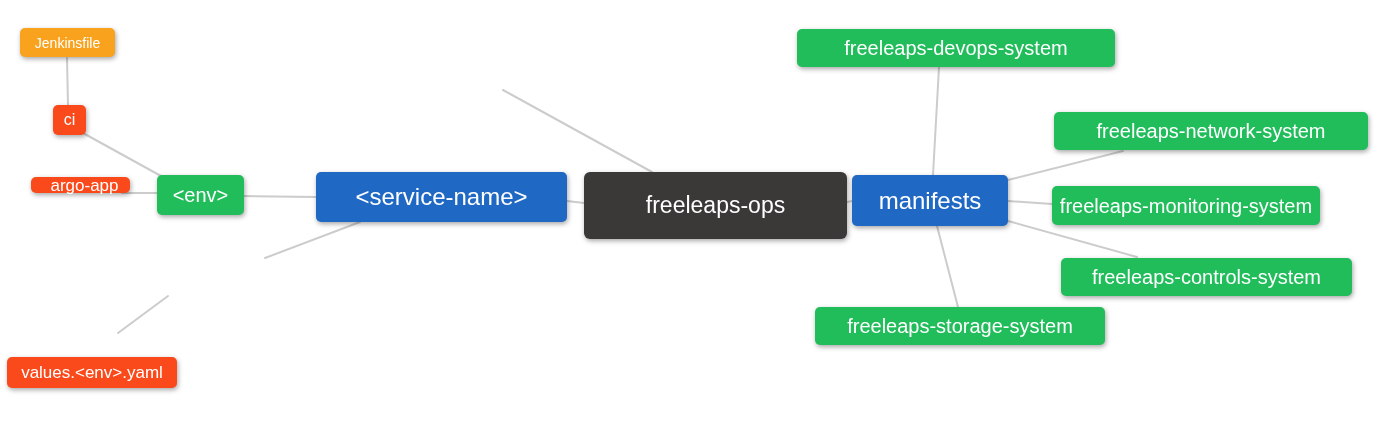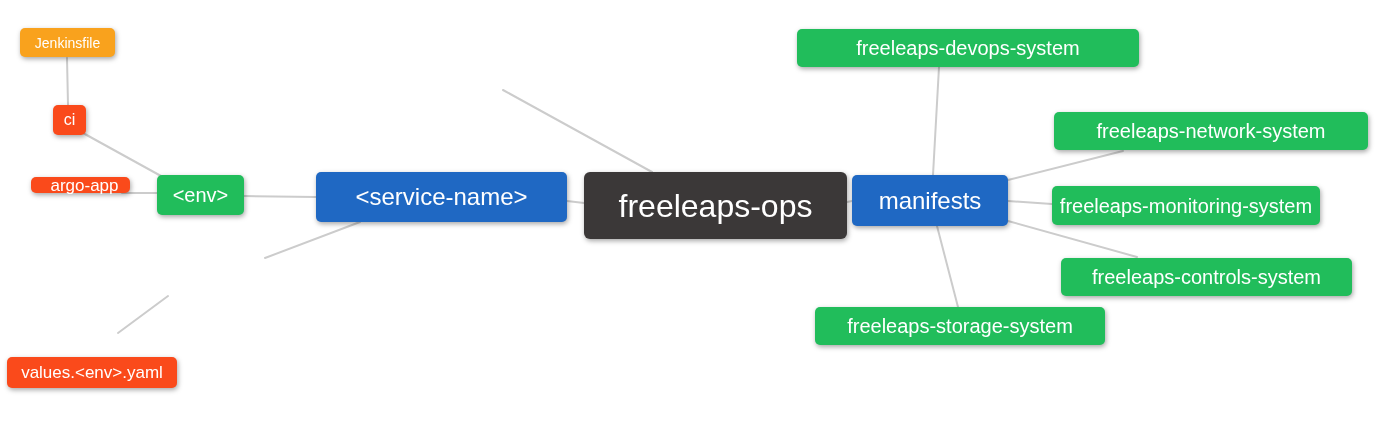--- a/index.html
+++ b/index.html
@@ -36,21 +36,21 @@
   .c-blue  { background: #1f68c3; }
   .c-green { background: #21bd5b; }
   .c-red   { background: #fa4a1b; }
   .c-amber { background: #f9a21d; }
   .c-dark  { background: #3b3838; border-radius: 6px; }
   .fs13 { font-size: 14px; }
   .fs16 { font-size: 16px; }
   .fs17 { font-size: 17px; }
   .fs20 { font-size: 20px; }
   .fs24 { font-size: 24px; }
-  .fs33 { font-size: 32px; }
+  .fs33 { font-size: 23px; }
 </style>
 </head>
 <body>
 
 <div class="canvas">
 
   <svg class="edges" viewBox="0 0 1390 421">
     <line x1="67" y1="58" x2="68" y2="105"></line>
     <line x1="83" y1="133" x2="161" y2="176"></line>
     <line x1="122" y1="193" x2="157" y2="193"></line>
@@ -68,19 +68,19 @@
   </svg>
 
   <div class="node c-amber fs13" style="left:20px;   top:28px;  width:95px;  height:29px;">Jenkinsfile</div>
   <div class="node c-red   fs16" style="left:53px;   top:105px; width:33px;  height:30px;">ci</div>
   <div class="node c-red   fs17" style="left:31px;   top:177px; width:91px;  height:16px;padding-left:8px;">argo-app</div>
   <div class="node c-green fs20" style="left:157px;  top:175px; width:87px;  height:40px;">&lt;env&gt;</div>
   <div class="node c-red   fs17" style="left:7px;    top:333px; width:170px; height:31px;margin-top:24px;">values.&lt;env&gt;.yaml</div>
   <div class="node c-blue  fs24" style="left:316px;  top:172px; width:251px; height:50px;">&lt;service-name&gt;</div>
   <div class="node c-dark  fs33" style="left:584px;  top:172px; width:263px; height:67px;">freeleaps-ops</div>
   <div class="node c-blue  fs24" style="left:852px;  top:175px; width:156px; height:51px;">manifests</div>
-  <div class="node c-green fs20" style="left:797px;  top:29px;  width:342px; height:38px;">freeleaps-devops-system</div>
+  <div class="node c-green fs20" style="left:797px;  top:29px;  width:318px; height:38px;">freeleaps-devops-system</div>
   <div class="node c-green fs20" style="left:1054px; top:112px; width:314px; height:38px;">freeleaps-network-system</div>
   <div class="node c-green fs20" style="left:1052px; top:186px; width:268px; height:39px;">freeleaps-monitoring-system</div>
   <div class="node c-green fs20" style="left:1061px; top:258px; width:291px; height:38px;">freeleaps-controls-system</div>
   <div class="node c-green fs20" style="left:815px;  top:307px; width:290px; height:38px;">freeleaps-storage-system</div>
 
 </div>
 
 </body></html>

